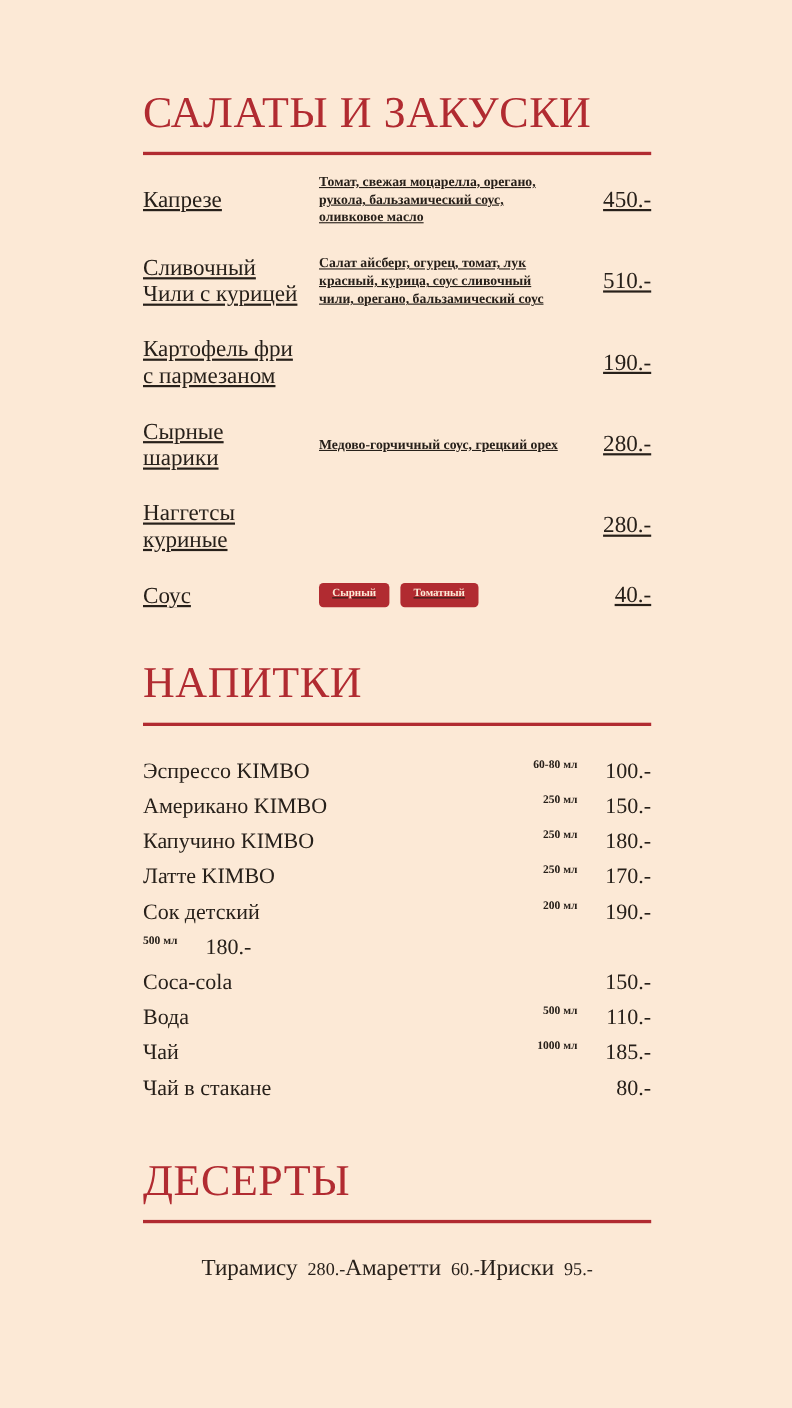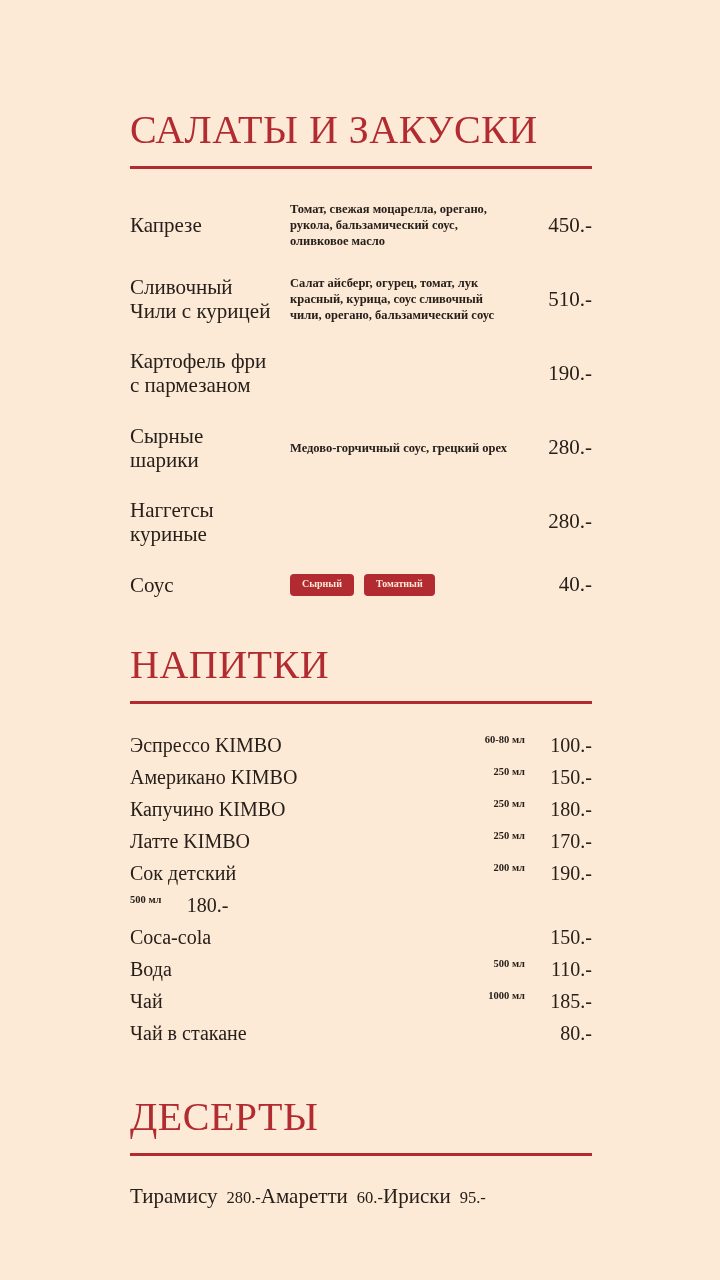--- a/index.html
+++ b/index.html
@@ -11,37 +11,37 @@
   html, body { width: 720px; height: 1280px; }
   body {
     background: var(--bg);
     color: var(--text);
     font-family: "Liberation Serif", "DejaVu Serif", serif;
     overflow: hidden;
   }
   .menu {
     width: 462px;
     margin-left: 130px;
-    padding-top: 110px;
+    padding-top: 82px;
   }
   h1.section-title {
     font-size: 40px;
     line-height: 1;
     font-weight: 400;
     color: var(--accent);
     letter-spacing: 0.5px;
     white-space: nowrap;
   }
   .rule {
     height: 3px;
     background: var(--accent);
     margin-top: 16px;
   }
   
-  .items-3col { margin-top: 32px; }
+  .items-3col { margin-top: 16px; text-decoration: underline; }
   .row3 {
     display: grid;
     grid-template-columns: 160px 1fr 64px;
     align-items: center;
     margin-bottom: 26px;
   }
   .iname {
     font-size: 21px;
     line-height: 1.15;
     white-space: pre-line;
@@ -86,21 +86,21 @@
     font-size: 20px;
     width: 58px;
     text-align: right;
     white-space: nowrap;
   }
   
   .section-desserts { margin-top: 52px; }
   .dessert-row {
     margin-top: 28px;
     display: flex;
-    justify-content: flex-start;
+    justify-content: center;
     align-items: baseline;
   }
   .dessert { display: flex; align-items: baseline; gap: 9px; }
   .ds-name { font-size: 21px; }
   .ds-price { font-size: 16.5px; white-space: nowrap; }
 </style>
 </head>
 <body>
 
 <div class="menu">

